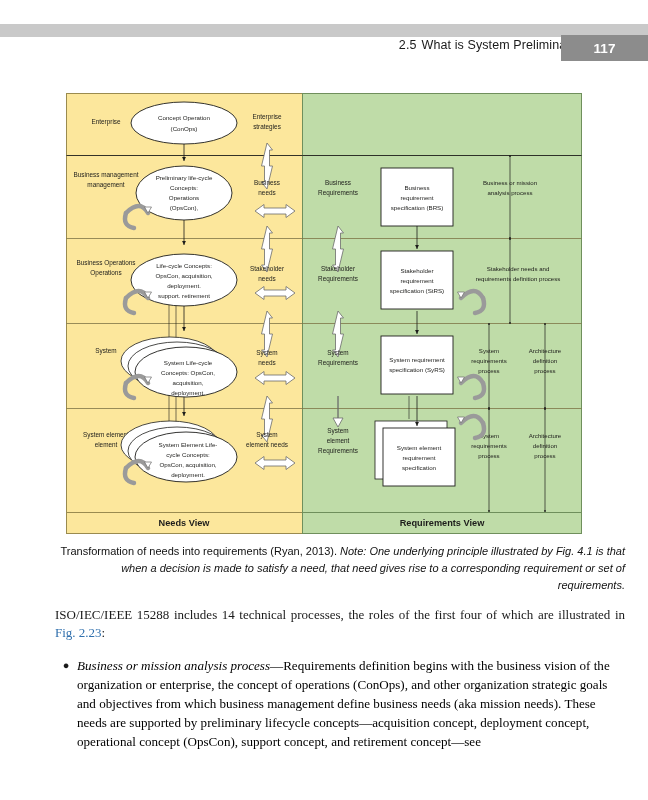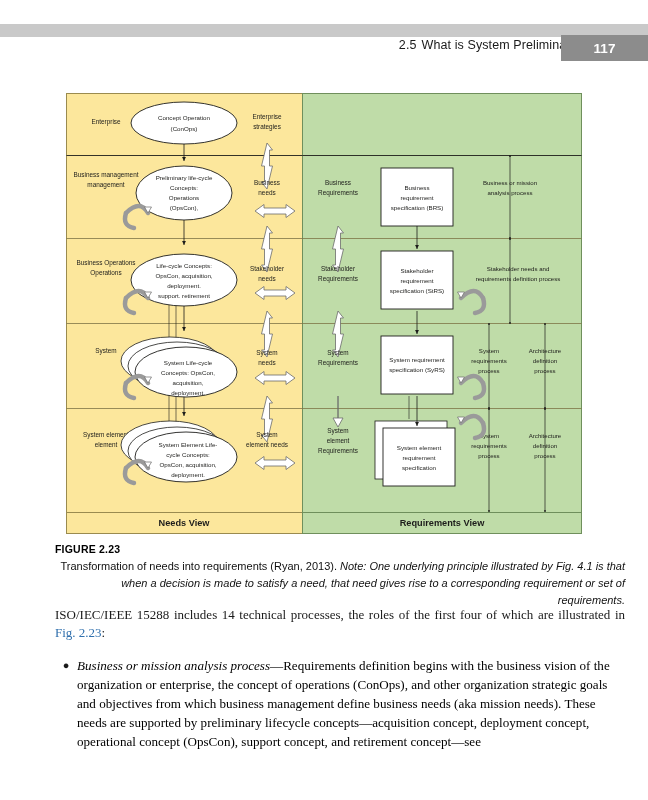--- a/index.html
+++ b/index.html
@@ -293,21 +293,20 @@
   <path d="M60,375 q14,-14 22,0" fill="none" stroke="#9a9a9a" stroke-width="4.5" stroke-linecap="round"></path>
   <path d="M82,375 l-3.5,-6 h7 z" fill="#ffffff" stroke="#6b6b6b" stroke-width="0.7"></path>
   <path d="M60,375 q-4,13 8,15" fill="none" stroke="#9a9a9a" stroke-width="4.5" stroke-linecap="round"></path>
   <path d="M395,330 q14,-14 22,0" fill="none" stroke="#9a9a9a" stroke-width="4.5" stroke-linecap="round"></path>
   <path d="M395,330 l-3.5,-6 h7 z" fill="#ffffff" stroke="#6b6b6b" stroke-width="0.7"></path>
   <path d="M417,330 q4,13 -8,15" fill="none" stroke="#9a9a9a" stroke-width="4.5" stroke-linecap="round"></path>
 </svg>
 </div>
 
 <div id="caption">
-  <div id="fig-label">FIGURE 2.23</div>
   <div id="fig-caption"><span>Transformation of needs into requirements (Ryan, 2013). </span><span class="it">Note: One underlying principle illustrated by Fig. 4.1 is that when a decision is made to satisfy a need, that need gives rise to a corresponding requirement or set of requirements.</span></div>
 </div>
 
 <div id="body-text">
   <p id="para-intro"><span>ISO/IEC/IEEE 15288 includes 14 technical processes, the roles of the first four of which are illustrated in </span><span class="lnk">Fig. 2.23</span><span>:</span></p>
 
   <ul id="bullet-list">
     <li class="bullet-row">
       <span class="bullet-dot">●</span>
       <span class="bullet-body"><span class="it">Business or mission analysis process</span><span>—Requirements definition begins with the business vision of the organization or enterprise, the concept of operations (ConOps), and other organization strategic goals and objectives from which business management define business needs (aka mission needs). These needs are supported by preliminary lifecycle concepts—acquisition concept, deployment concept, operational concept (OpsCon), support concept, and retirement concept—see</span></span>

